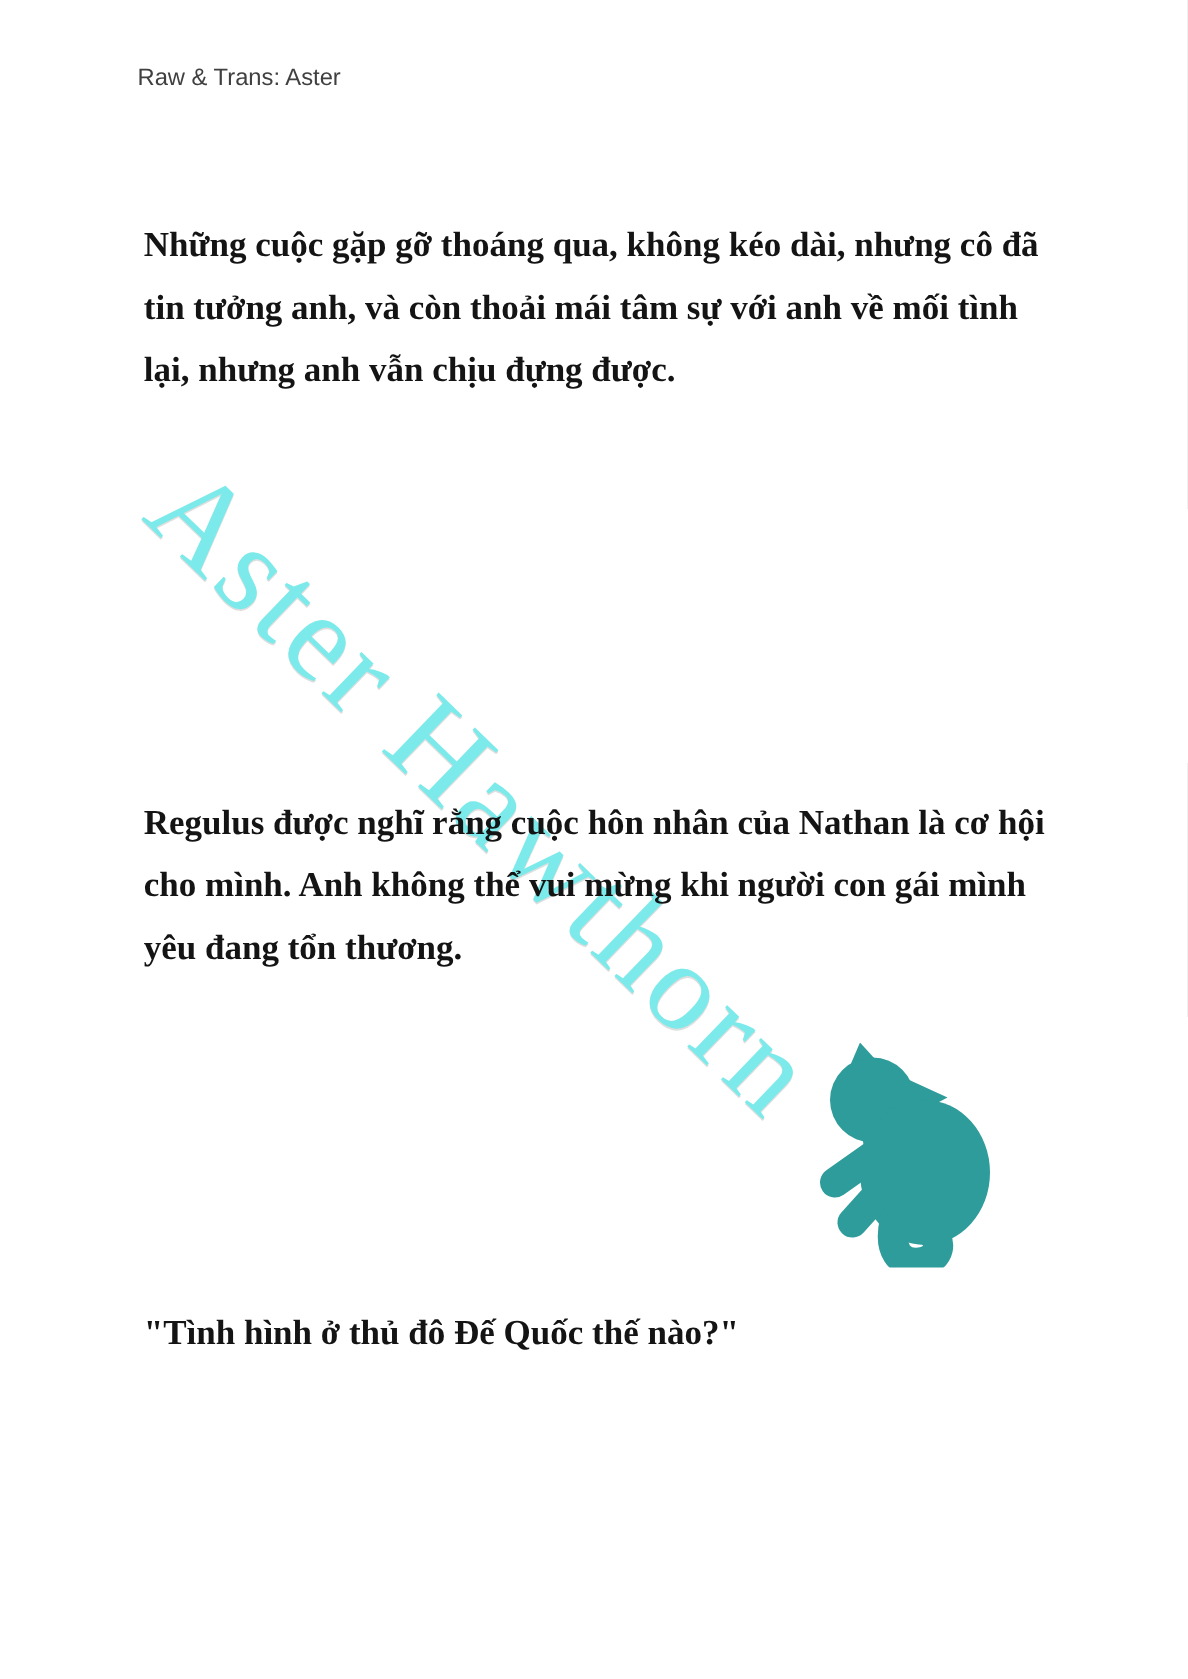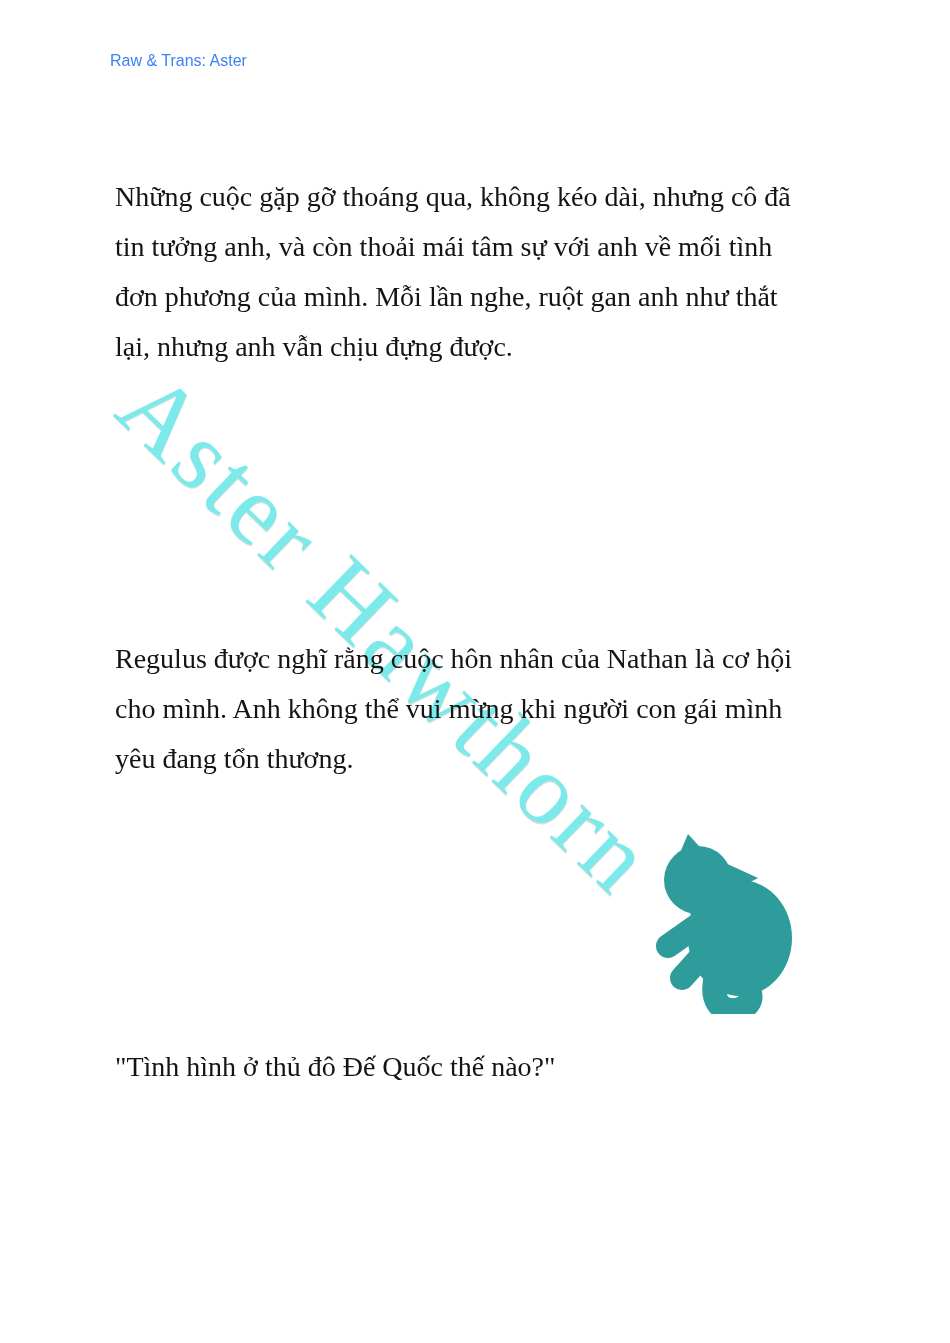--- a/index.html
+++ b/index.html
@@ -14,22 +14,22 @@
     background: var(--page-bg, #ffffff);
     overflow: hidden;
     font-family: "Liberation Serif", "DejaVu Serif", serif;
     color: var(--text-color, #141414);
   }
   .credit {
     position: absolute;
     left: 110px;
     top: 52px;
     font-family: "Liberation Sans", "DejaVu Sans", sans-serif;
-    font-size: 16px;
-    color: #3b82f6;
+    font-size: 19px;
+    color: #404040;
     z-index: 3;
     white-space: nowrap;
   }
   .watermark {
     position: absolute;
     left: 170px;
     top: 355px;
     z-index: 1;
     font-family: "Liberation Serif", "DejaVu Serif", serif;
     font-size: 100px;
@@ -45,20 +45,21 @@
     position: absolute;
     left: 654px;
     top: 834px;
     z-index: 2;
   }
   .para {
     position: absolute;
     left: 115px;
     right: 60px;
     z-index: 3;
+    font-weight: bold;
   }
   .line {
     font-size: 28px;
     line-height: 50px;
     white-space: nowrap;
   }
   .p1 { top: 172px; }
   .p2 { top: 450px; }
   .p3 { top: 634px; }
   .p4 { top: 862px; }
@@ -84,21 +85,20 @@
     <g stroke="var(--cat-color, #2e9c9a)" stroke-width="24" stroke-linecap="round" fill="none">
       <line x1="48" y1="88" x2="14" y2="112"></line>
       <line x1="46" y1="124" x2="28" y2="144"></line>
       <path d="M62,142 C56,166 66,178 82,176 C98,174 102,158 88,150"></path>
     </g>
   </svg>
 
   <section class="para p1">
     <div class="line">Những cuộc gặp gỡ thoáng qua, không kéo dài, nhưng cô đã</div>
     <div class="line">tin tưởng anh, và còn thoải mái tâm sự với anh về mối tình</div>
-    <div class="line">đơn phương của mình. Mỗi lần nghe, ruột gan anh như thắt</div>
     <div class="line">lại, nhưng anh vẫn chịu đựng được.</div>
   </section>
 
 
   <section class="para p3">
     <div class="line">Regulus được nghĩ rằng cuộc hôn nhân của Nathan là cơ hội</div>
     <div class="line">cho mình. Anh không thể vui mừng khi người con gái mình</div>
     <div class="line">yêu đang tổn thương.</div>
   </section>
 

